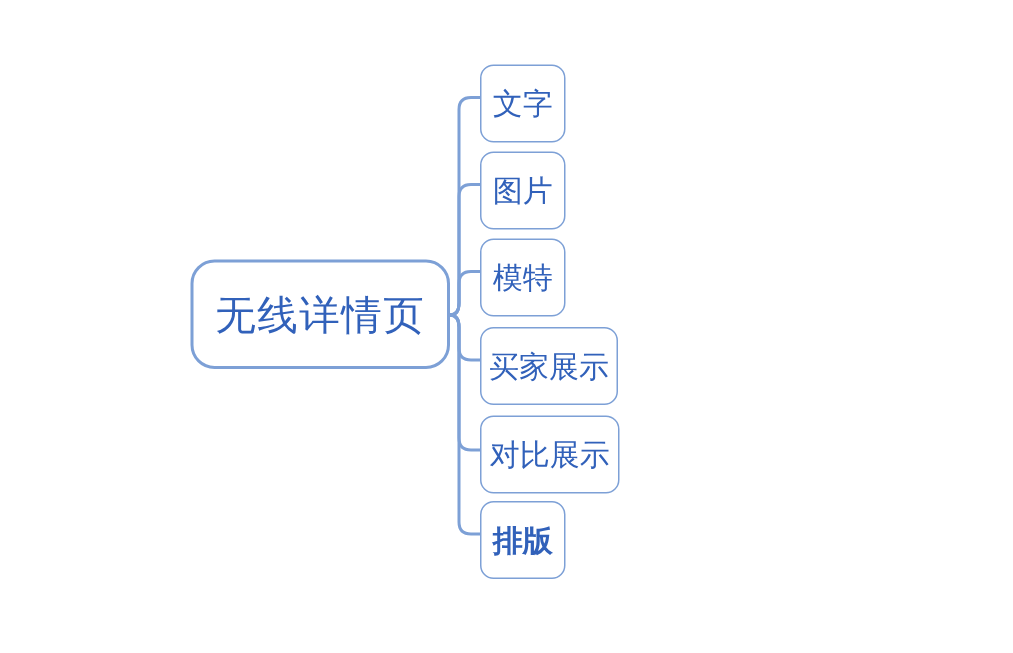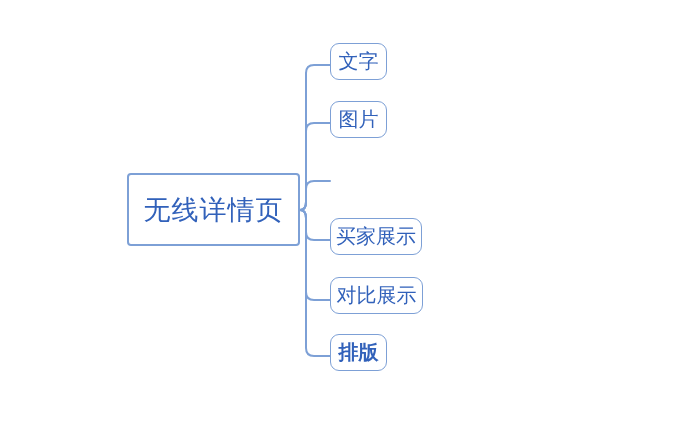--- a/index.html
+++ b/index.html
@@ -39,27 +39,27 @@
     color: var(--node-text, #3161ba);
     border: 2px solid var(--node-border, #7da0d6);
     white-space: nowrap;
     cursor: default;
   }
   .node-root {
     left: 127px;
     top: 173px;
     width: 173px;
     height: 73px;
-    border-radius: 4px;
+    border-radius: 16px;
     font-size: 27px;
     letter-spacing: 1px;
   }
   .node-child {
-    left: 330px;
-    height: 37px;
+    left: 320px;
+    height: 52px;
     border-radius: 9px;
     border-width: 1.6px;
     font-size: 20px;
   }
   .child-0 { top: 43px;  width: 57px; }
   .child-1 { top: 101px; width: 57px; text-align: right; }
   .child-2 { top: 159px; width: 57px; }
   .child-3 { top: 218px; width: 92px; }
   .child-4 { top: 277px; width: 93px; }
   .child-5 { top: 334px; width: 57px; font-weight: bold; }
@@ -83,20 +83,23 @@
   </div>
 
   <div class="node node-child child-0">
     <span>文字</span>
   </div>
 
   <div class="node node-child child-1">
     <span>图片</span>
   </div>
 
+  <div class="node node-child child-2">
+    <span>模特</span>
+  </div>
 
   <div class="node node-child child-4">
     <span>对比展示</span>
   </div>
 
   <div class="node node-child child-3">
     <span>买家展示</span>
   </div>
 
   <div class="node node-child child-5">

